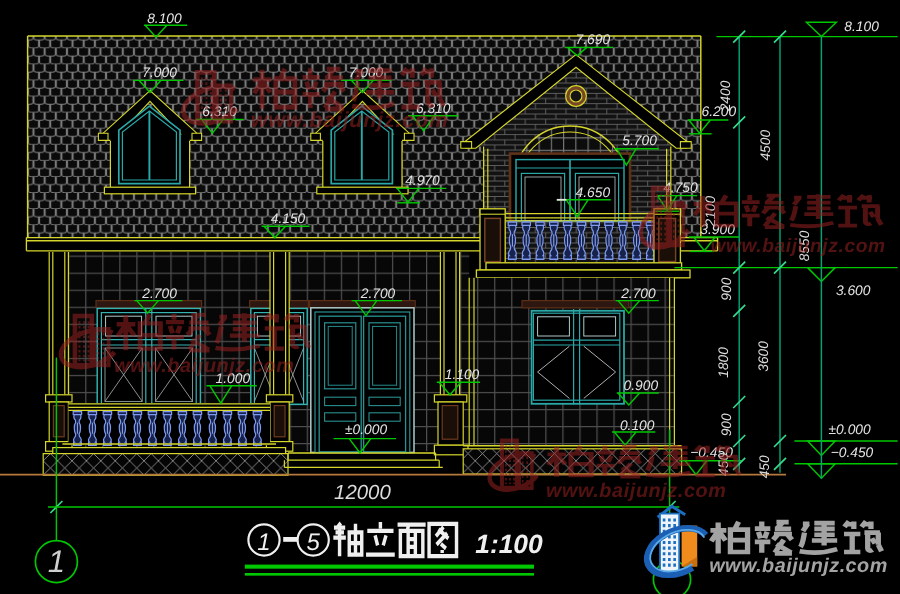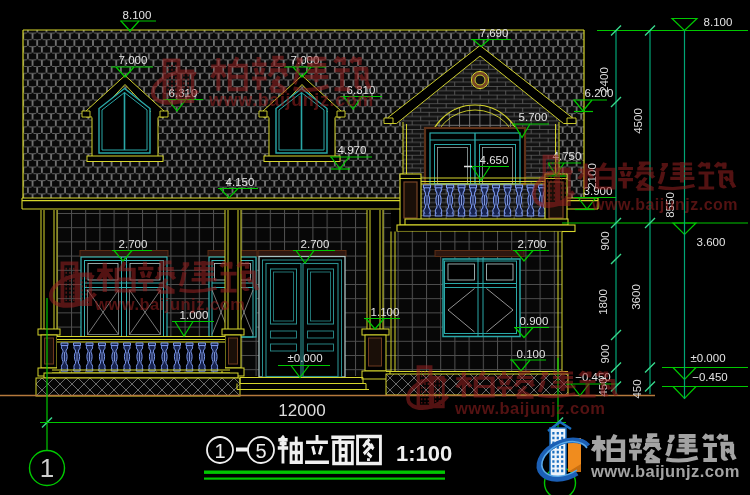--- a/index.html
+++ b/index.html
@@ -1,16 +1,16 @@
 <!DOCTYPE html>
 <html><head>
 <meta charset="utf-8">
 <style>
 html,body{margin:0;padding:0;background:#000;}
-#wrap{width:750px;height:495px;background:#000;overflow:hidden;position:relative;}
+#wrap{width:750px;height:495px;background:#000;overflow:hidden;position:relative;font-style:italic;}
 text{font-family:"Liberation Sans",sans-serif;}
 </style>
 </head>
 <body>
 <div id="wrap">
 <svg width="750" height="495" viewBox="0 0 750 495" xmlns="http://www.w3.org/2000/svg">
 <defs>
 <pattern id="tile" width="9.3" height="13.4" patternUnits="userSpaceOnUse">
   <rect width="9.3" height="13.4" fill="#0a0a0a"></rect>
   <g fill="none" stroke="#7e7e7e" stroke-width="0.85">

